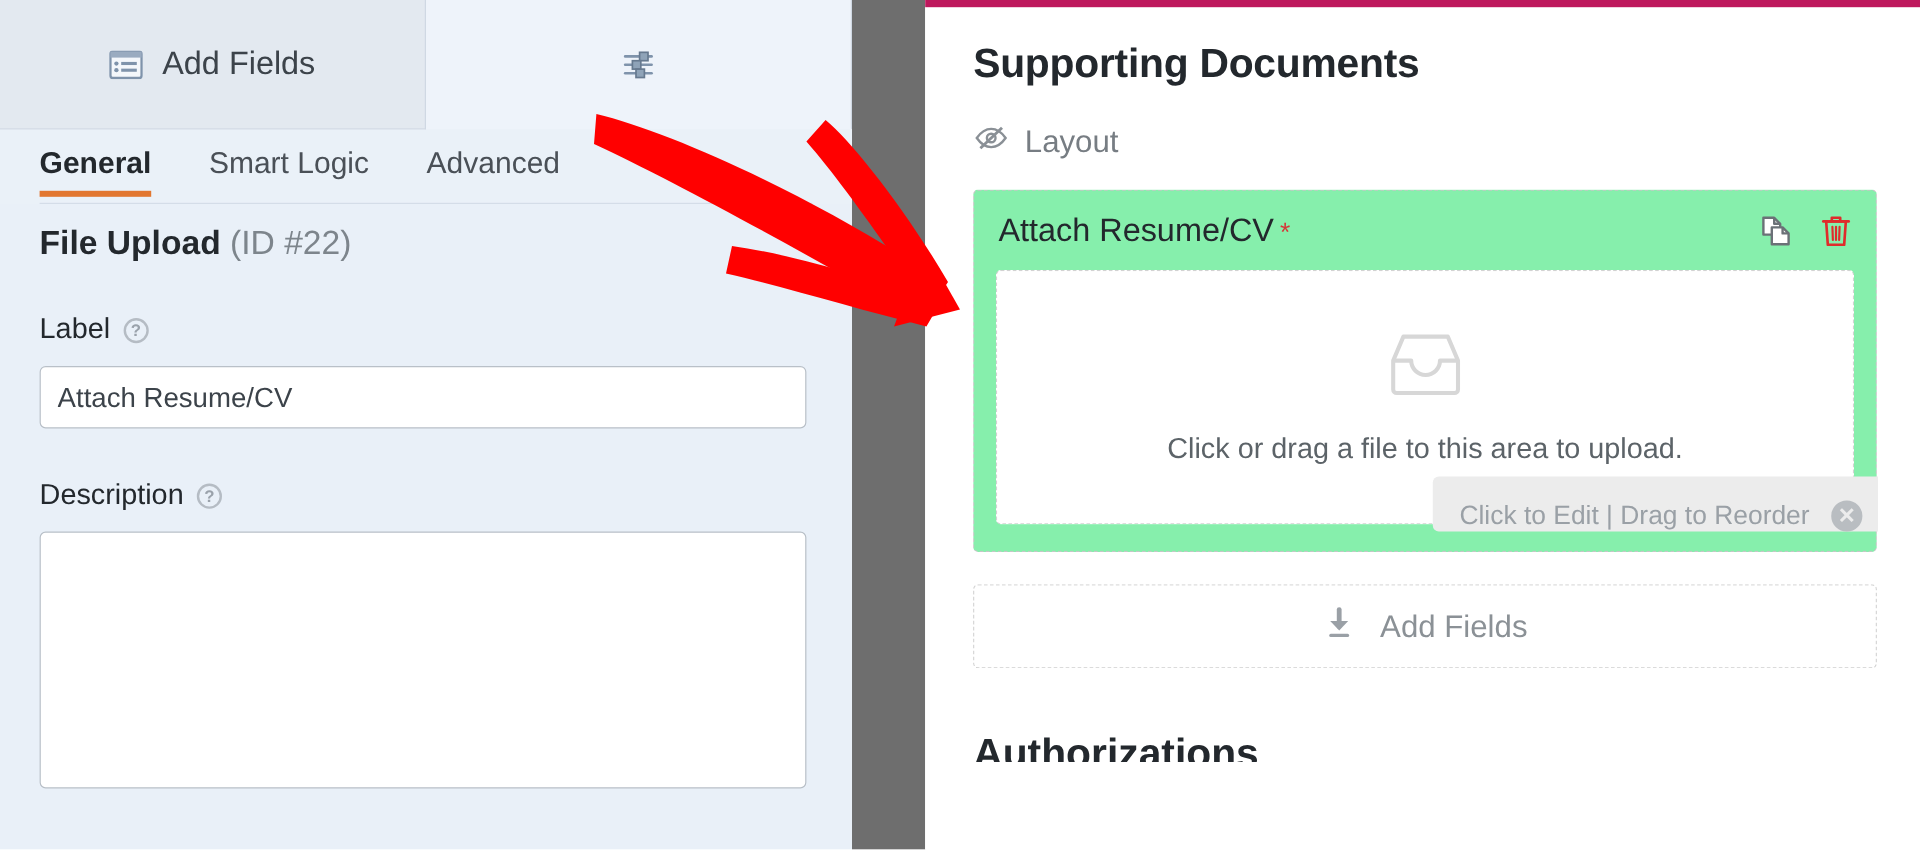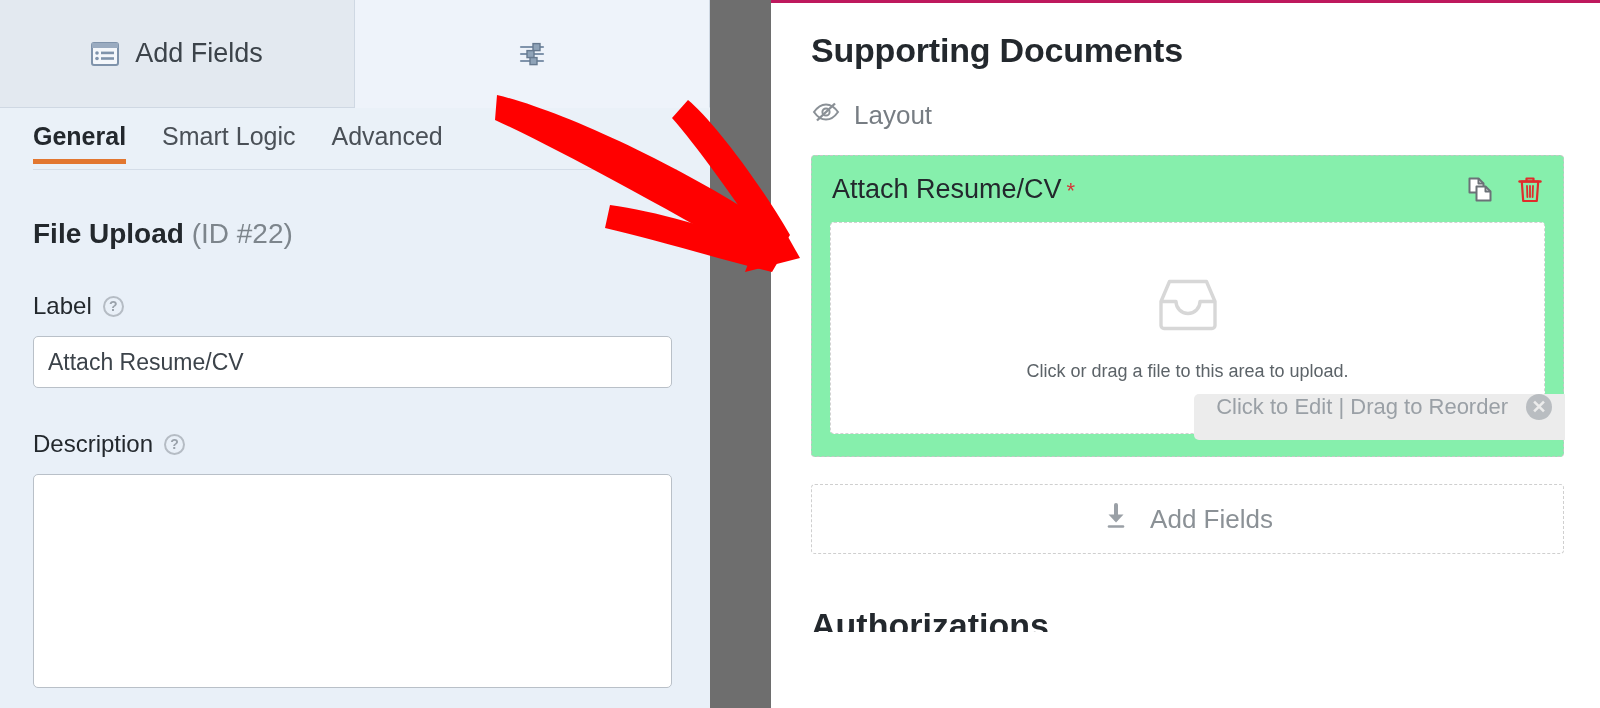--- a/index.html
+++ b/index.html
@@ -33,21 +33,21 @@
   .tab-main.active {
     background: #eef3fa;
     border-bottom: 1px solid transparent;
   }
   .tab-main .ticon { display: flex; align-items: center; }
 
   .subtabs {
     position: relative;
     height: 62px;
     padding-left: 33px;
-    display: flex; align-items: flex-start; gap: 36px;
+    display: flex; align-items: flex-start; gap: 48px;
     background: #eaf1f8;
   }
   .subtab {
     font-size: 25px;
     color: #4a5057;
     padding-top: 14px;
     position: relative;
     cursor: pointer;
     white-space: nowrap;
   }
@@ -60,21 +60,21 @@
     background: #e27730;
   }
   .subtab-rule {
     position: absolute;
     left: 33px; right: 33px; bottom: 0;
     height: 1px; background: #d4dde8;
   }
 
   .panel-body { padding: 0 33px; }
   .field-title {
-    margin-top: 48px;
+    margin-top: 17px;
     font-size: 28px;
     color: #23282d;
     font-weight: bold;
   }
   .field-title .idnum { font-weight: normal; color: #7d858c; }
 
   .form-label {
     margin-top: 42px;
     font-size: 24px;
     color: #23282d;
@@ -124,21 +124,21 @@
     height: 708px;
   }
 
   
   .right-panel {
     flex: 1;
     background: #ffffff;
     height: 708px;
     position: relative;
     padding: 0 36px 0 40px;
-    border-top: 3px solid #be185d;
+    border-top: 6px solid #be185d;
   }
   .preview-title {
     margin-top: 28px;
     font-size: 34px;
     font-weight: bold;
     color: #23282d;
     letter-spacing: -0.2px;
   }
   .layout-row {
     margin-top: 30px;
@@ -171,31 +171,31 @@
     margin-top: 17px;
     border: 1px dashed #d2d2d2;
     border-radius: 4px;
     background: #ffffff;
     height: 212px;
     display: flex; flex-direction: column;
     align-items: center; justify-content: center;
     gap: 22px;
   }
   .dropzone-text {
-    font-size: 18px;
+    font-size: 24px;
     color: #5c6368;
   }
 
   .edit-tip {
     position: absolute;
     right: -2px; bottom: 16px;
     background: #ececec;
     border-radius: 5px 0 0 5px;
     height: 46px;
-    display: flex; align-items: flex-start; gap: 18px;
+    display: flex; align-items: flex-end; gap: 18px;
     padding: 0 13px 0 22px;
     color: #9aa0a6;
     font-size: 22px;
     white-space: nowrap;
   }
   .tip-close {
     width: 26px; height: 26px; border-radius: 50%;
     background: #b9bdc1; color: #ececec;
     display: flex; align-items: center; justify-content: center;
     font-size: 18px; font-weight: bold;

